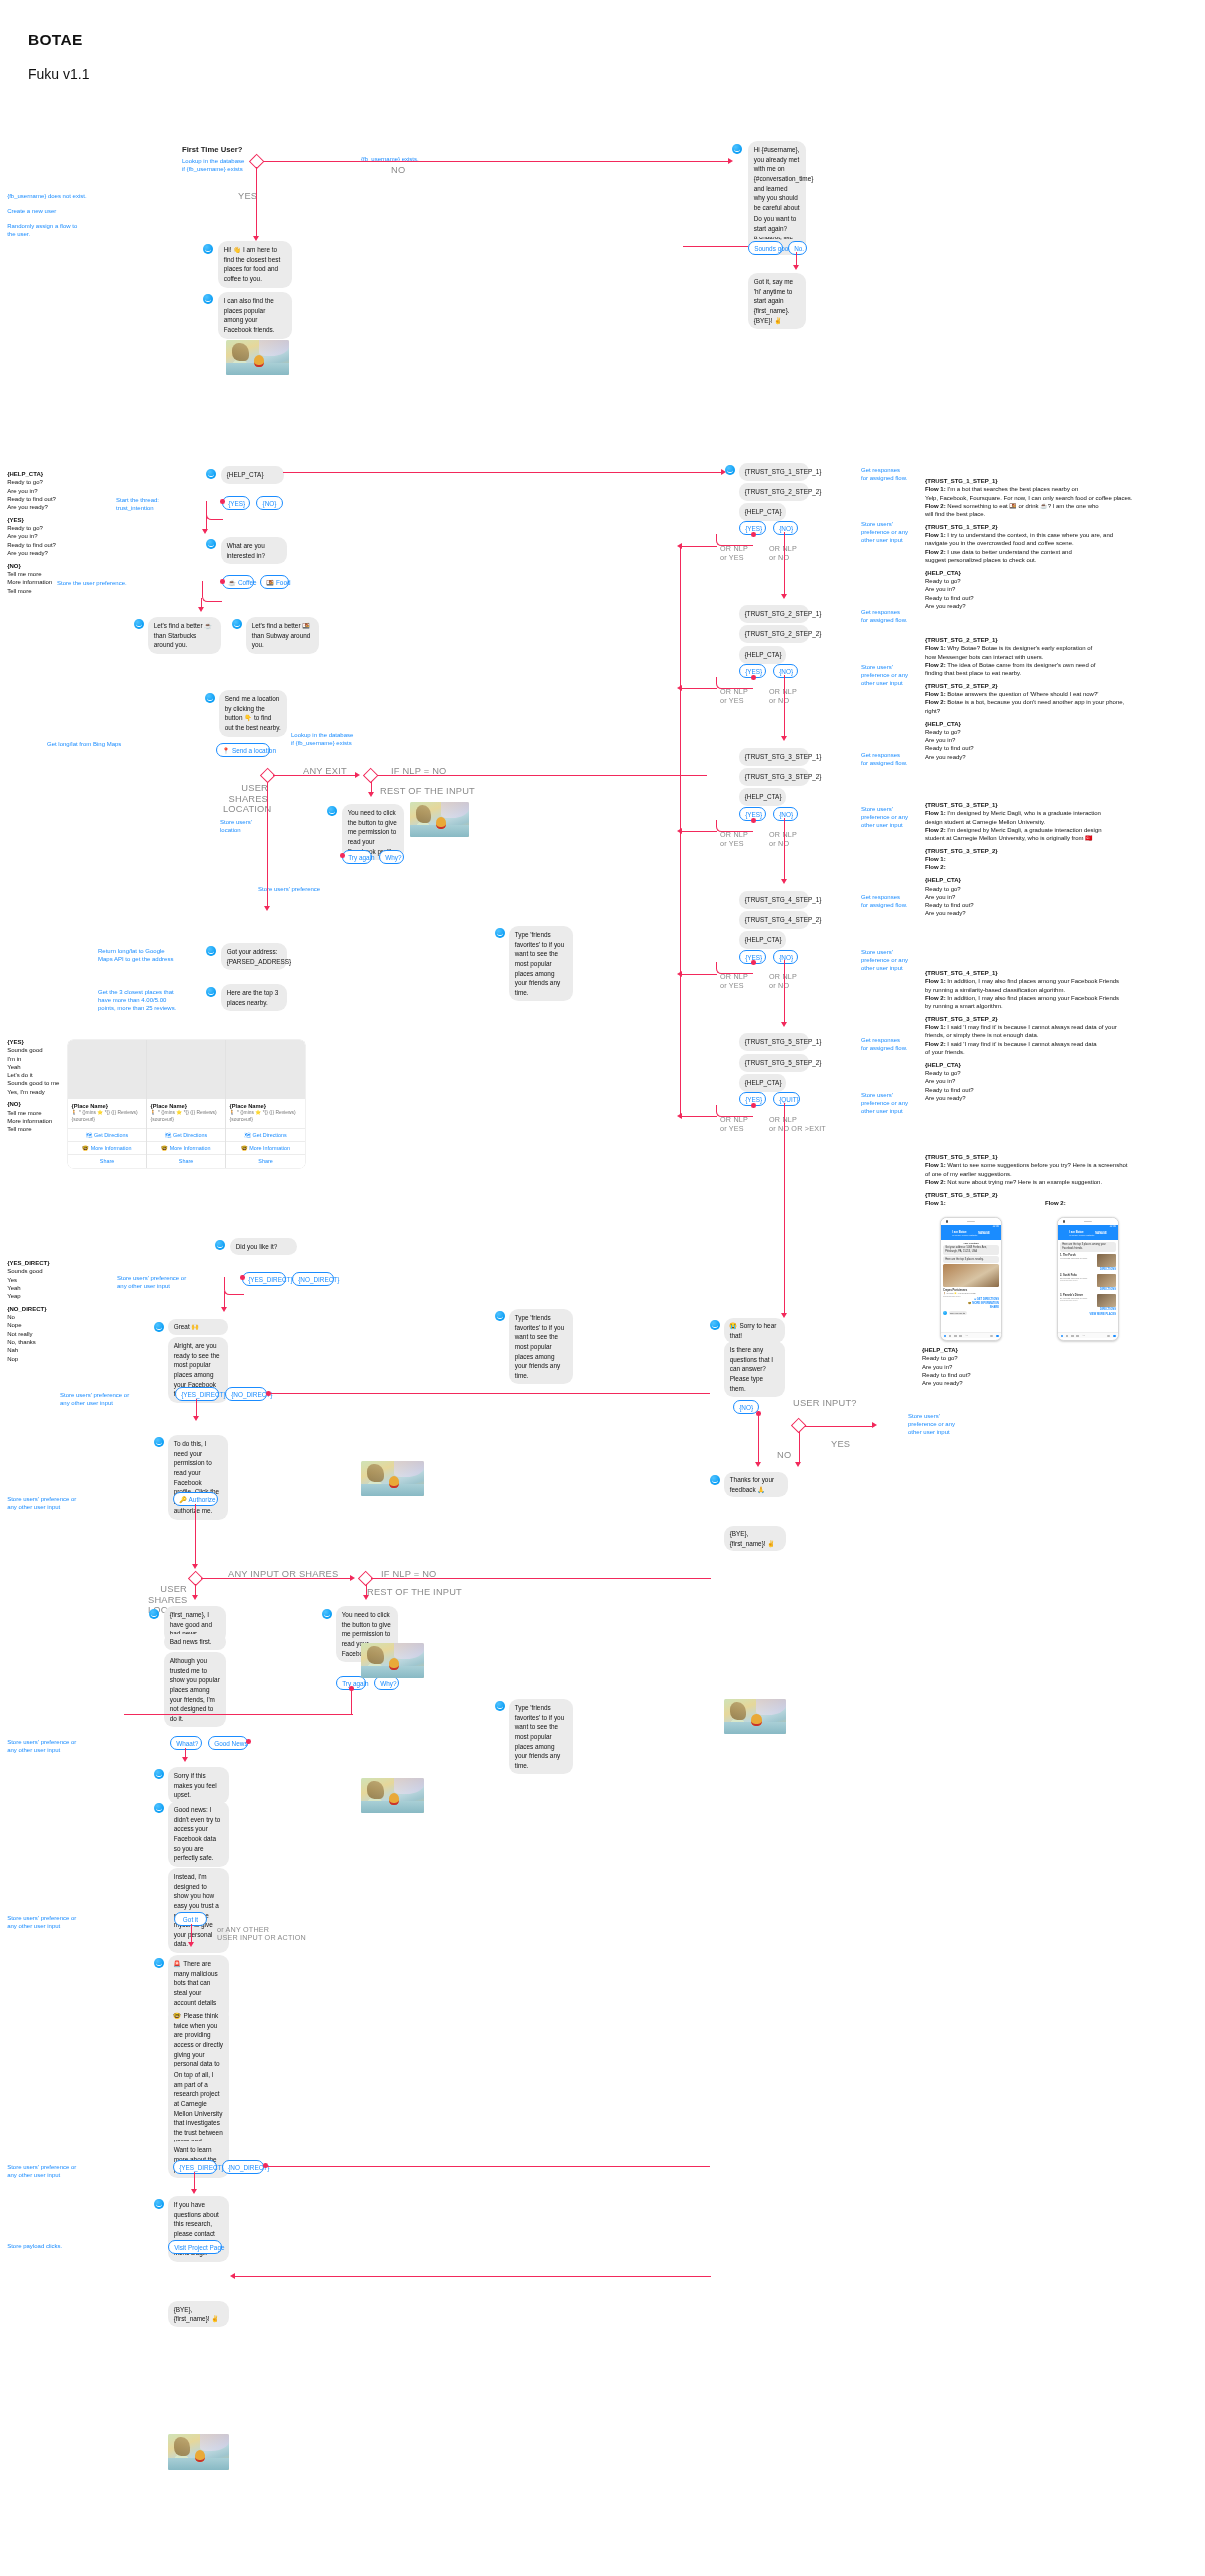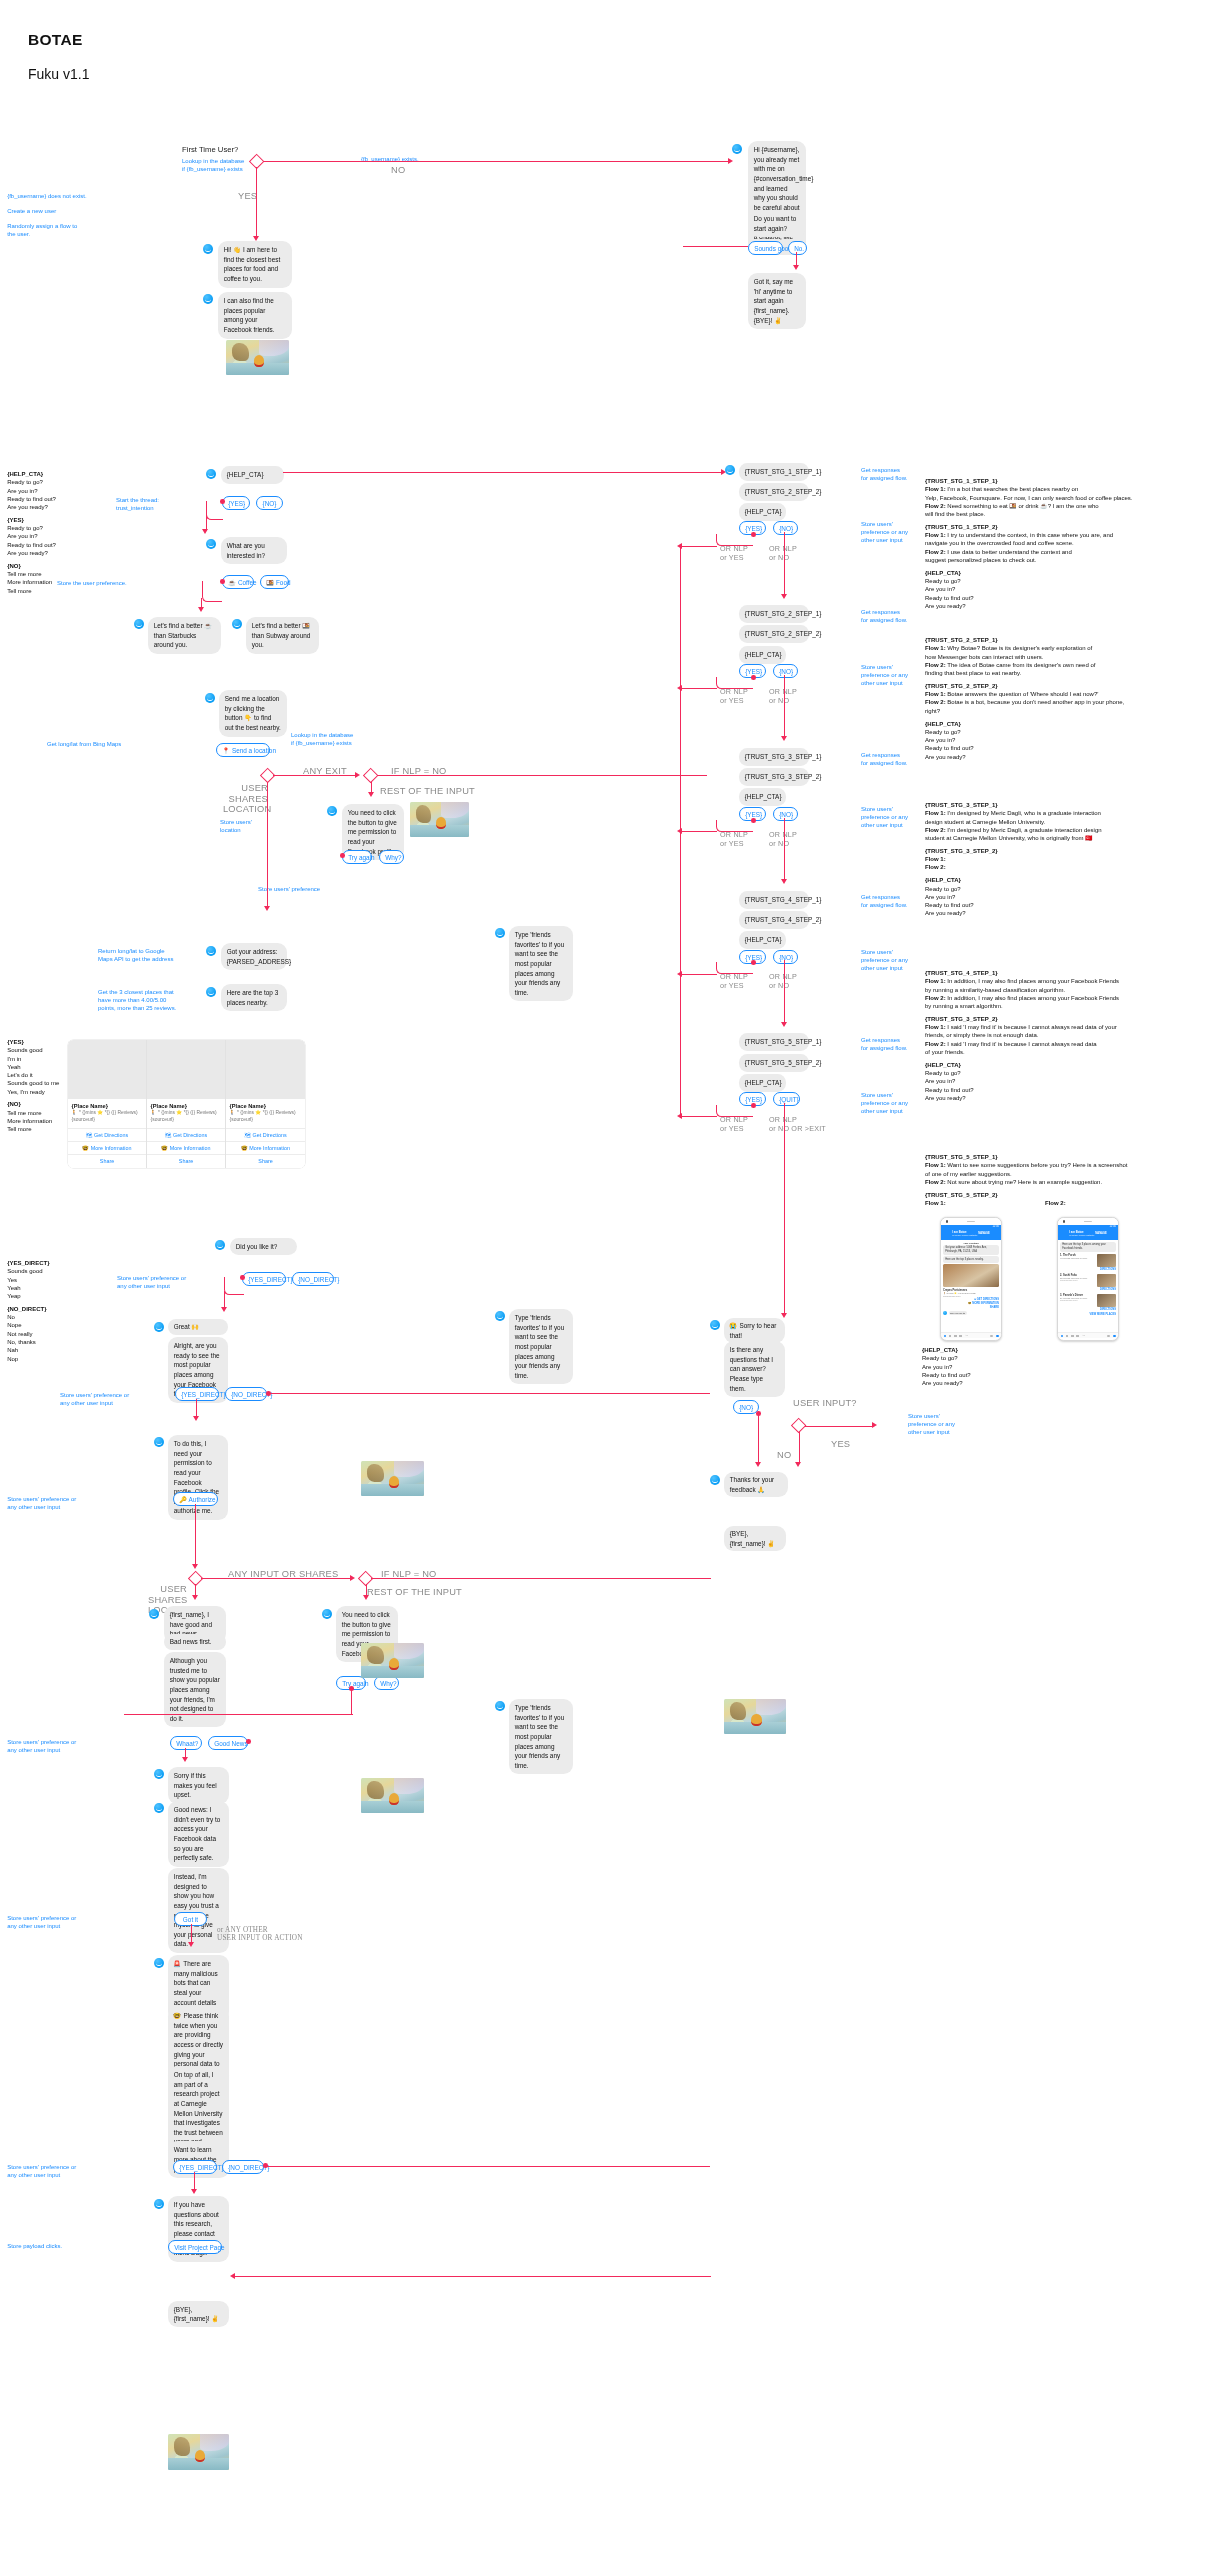--- a/index.html
+++ b/index.html
@@ -15,21 +15,21 @@
   #doc-title { left:28px; top:31px; font-size:15.5px; font-weight:bold; color:#111; letter-spacing:0.3px;}
   #doc-subtitle { left:28px; top:66px; font-size:14px; font-weight:400; color:#111;}
 
   
   .note { color:#1a8cff; font-size:6px; line-height:1.35; }
   .spec { color:#111; font-size:6px; line-height:1.38; }
   .spec b { font-weight:bold; }
   .spec .hd { font-weight:bold; }
   .flowlabel { color:#8a8a8a; font-size:9.3px; letter-spacing:0.2px; font-weight:400;}
   .flowlabel.sm { font-size:7.2px; }
-  .sectiontitle { font-weight:normal; font-size:7.7px; color:#222; }
+  .sectiontitle { font-weight:bold; font-size:7.7px; color:#222; }
 
   
   .bubble {
     background:#ebebeb; border-radius:9.3px; color:#111;
     font-size:6.4px; line-height:1.5; padding:4.1px 5.7px;
   }
   .bubble.tight { border-radius:8.2px; }
   .pill {
     border:0.8px solid #1a8cff; color:#1a8cff; background:#fff;
     border-radius:8.2px; font-size:6.4px; text-align:center;
@@ -468,21 +468,21 @@
   </div>
 <div class="abs bubble" style="left:168px; top:1767px; width:61px;">Sorry if this makes you feel upset.</div>
 <div class="avatar-wrap" style="left:154px; top:1803px;">
     <span class="avatar"></span>
   </div>
 <div class="abs bubble" style="left:168px; top:1801px; width:61px;">Good news: I didn't even try to access your Facebook data so you are perfectly safe.</div>
 <div class="abs bubble" style="left:168px; top:1868px; width:61px;">Instead, I'm designed to show you how easy you trust a program like myself to give your personal data.</div>
 <div class="abs note" style="left:7.2px; top:1914px; white-space:pre-line;">Store users' preference or
 any other user input</div>
 <div class="abs pill" style="left:174px; top:1912px; width:33px;">Got it</div>
-<div class="abs flowlabel sm" style="left:217px; top:1926px; white-space:pre-line; line-height:1.15;font-family:Liberation Serif, serif;">or ANY OTHER
+<div class="abs flowlabel sm" style="left:217px; top:1926px; white-space:pre-line; line-height:1.15;">or ANY OTHER
 USER INPUT OR ACTION</div>
 <div class="ln lnv" style="left:191px; top:1924px; height:19.6px;"></div>
 <div class="arw down" style="left:188px; top:1942px;"></div>
 
 <div class="avatar-wrap" style="left:154px; top:1958px;">
     <span class="avatar"></span>
   </div>
 <div class="abs bubble" style="left:168px; top:1955px; width:61px;">🚨 There are many malicious bots that can steal your account details or location.</div>
 <div class="abs bubble" style="left:168px; top:2007px; width:61px;">🤓 Please think twice when you are providing access or directly giving your personal data to a computer program.</div>
 <div class="abs bubble" style="left:168px; top:2066px; width:61px;">On top of all, I am part of a research project at Carnegie Mellon University that investigates the trust between users and computer programs.</div>

